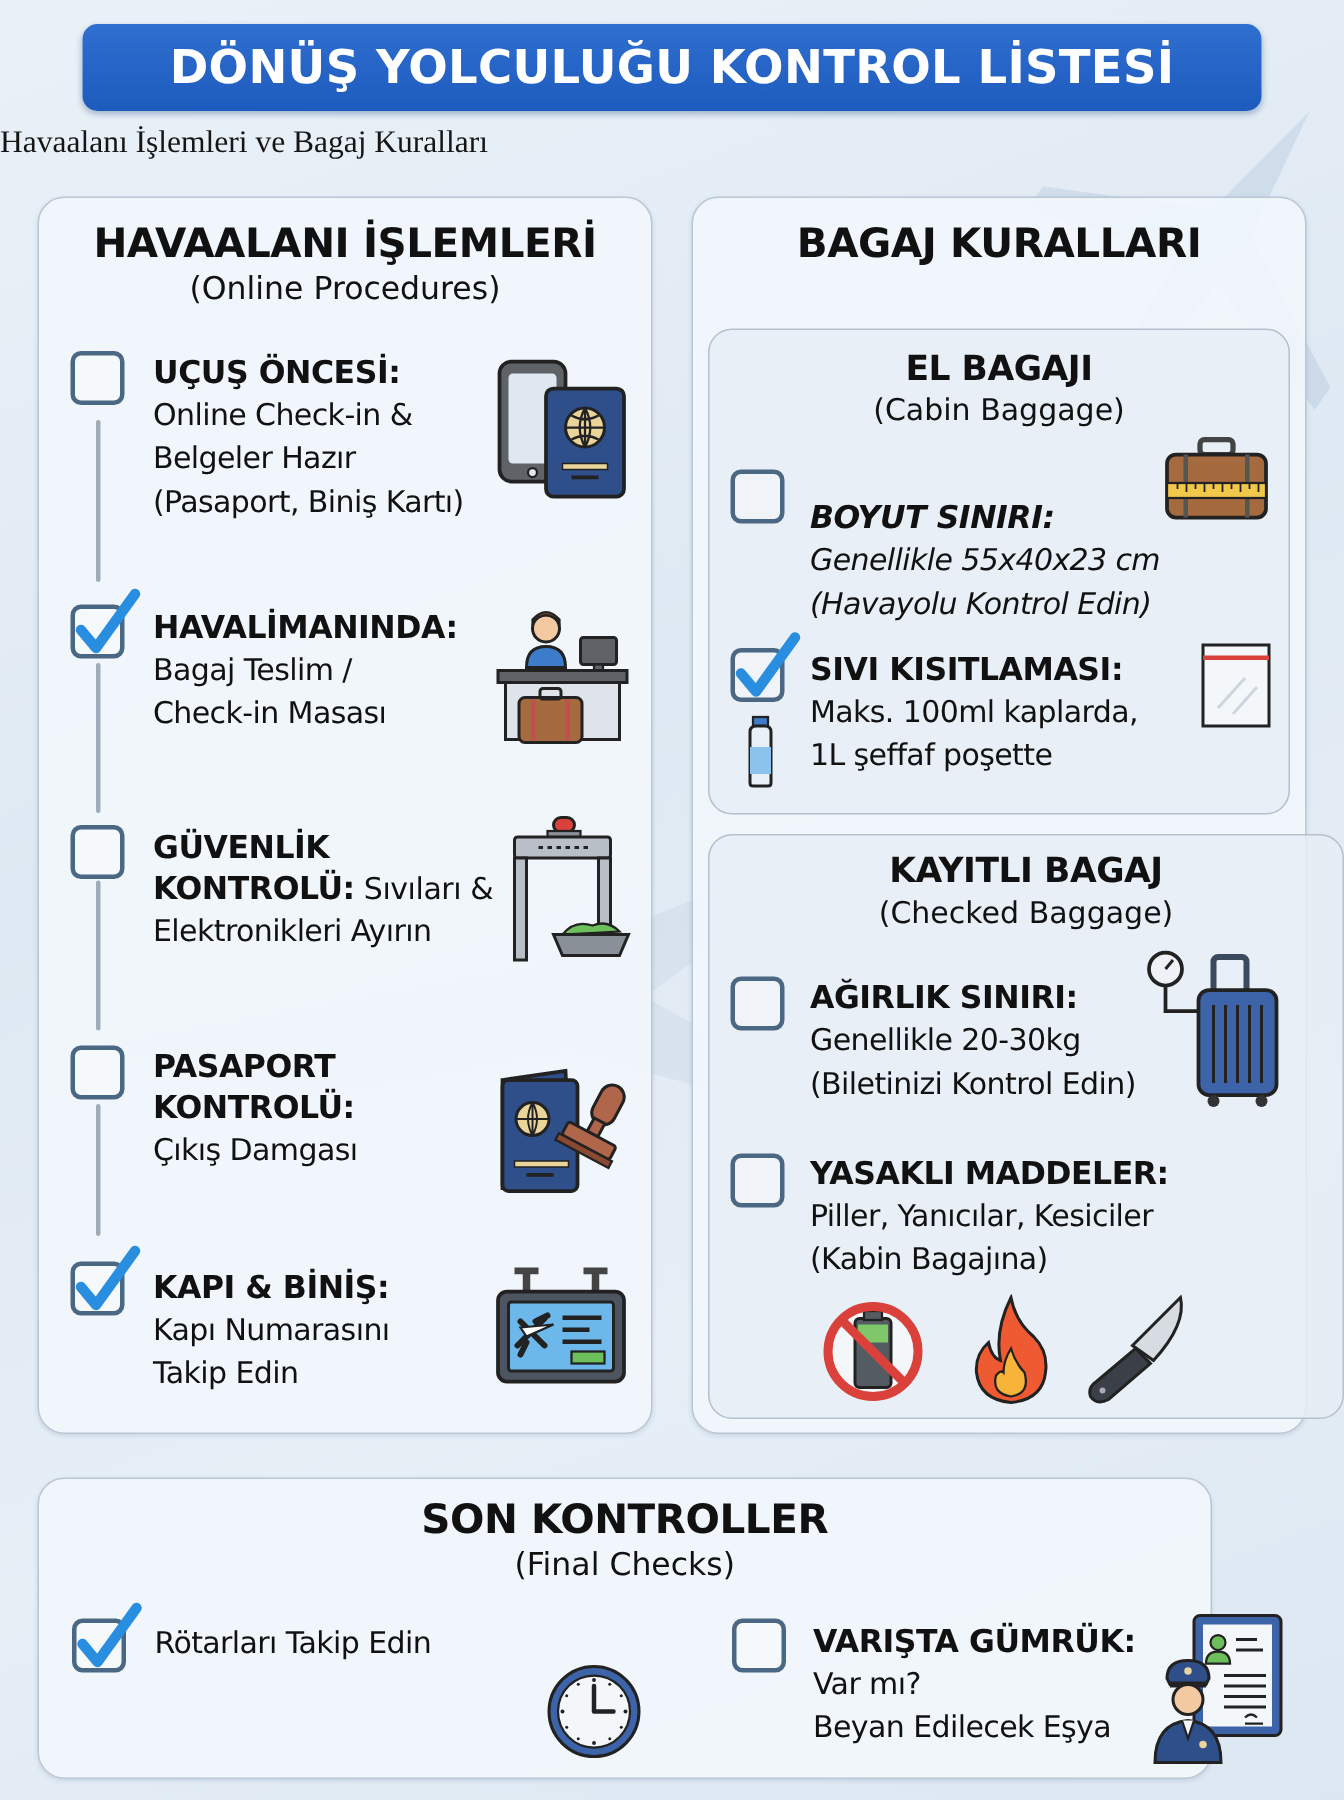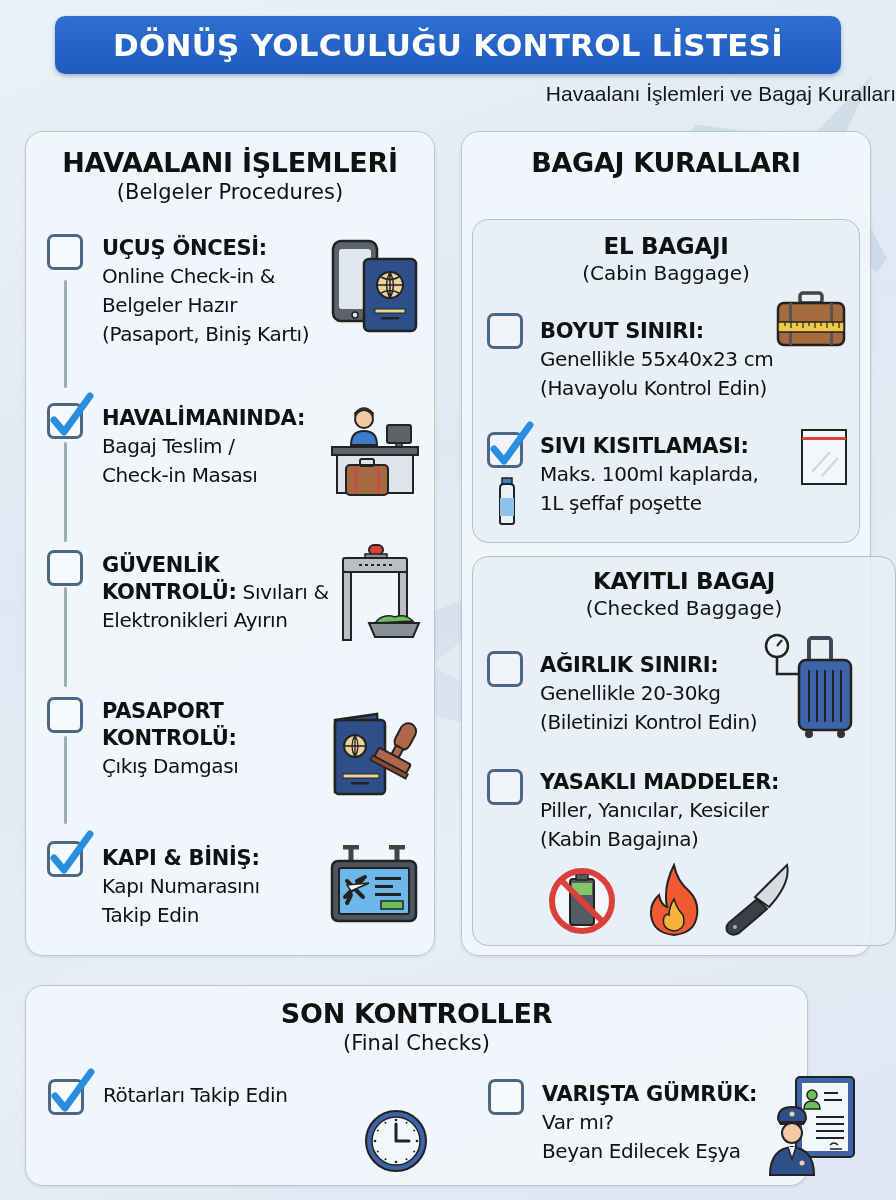--- a/index.html
+++ b/index.html
@@ -23,23 +23,23 @@
     background: linear-gradient(180deg, #2f6fd0 0%, #1d5bbd 100%);
     border-radius: 10px;
     box-shadow: 0 2px 4px rgba(20,60,120,.35);
     display: flex; align-items: center; justify-content: center;
   }
   .title-banner span {
     color: #fff; font-weight: bold; font-size: 31px; letter-spacing: 0.2px;
     font-family: "DejaVu Sans", sans-serif;
   }
   .subtitle {
-    position: absolute; left: 0; right: 0; top: 82px; text-align: right;
+    position: absolute; left: 0; right: 0; top: 82px; text-align: left;
     font-size: 21px; color: #151515;
-    font-family: Liberation Sans, sans-serif;
+    font-family: Liberation Serif, serif;
   }
   .panel {
     position: absolute;
     background: rgba(241,246,251,.92);
     border: 1.5px solid #b9c6d4;
     border-radius: 18px;
     box-shadow: 0 1px 3px rgba(60,90,130,.15);
   }
   .panel-left { left: 25px; top: 131px; width: 410px; height: 825px; padding-left: 28px; }
   .panel-right { left: 461px; top: 131px; width: 410px; height: 825px; }
@@ -100,21 +100,21 @@
 </svg>
 
 <div class="title-banner">
   <span>DÖNÜŞ YOLCULUĞU KONTROL LİSTESİ</span>
 </div>
 <div class="subtitle">Havaalanı İşlemleri ve Bagaj Kuralları</div>
 
 <section class="panel panel-left">
   <div class="panel-head" style="top:15px;">
     <span class="h">HAVAALANI İŞLEMLERİ</span>
-    <span class="sub">(Belgeler Procedures)</span>
+    <span class="sub">(Online Procedures)</span>
   </div>
 
   <div class="vline" style="top:148px; height:108px; left:38px;"></div>
   <div class="vline" style="top:310px; height:100px; left:38px;"></div>
   <div class="vline" style="top:455px; height:100px; left:38px;"></div>
   <div class="vline" style="top:604px; height:88px; left:38px;"></div>
 
   <div class="cb" style="left:21px; top:102px;"></div>
   <div class="item" style="left:76px; top:103px; width:230px;">
     <span class="t">UÇUŞ ÖNCESİ:</span>
@@ -223,21 +223,21 @@
     <span class="h">BAGAJ KURALLARI</span>
   </div>
 
   <div class="subpanel sub-cabin">
     <div class="panel-head" style="top:12px;">
       <span class="h">EL BAGAJI</span>
       <span class="sub">(Cabin Baggage)</span>
     </div>
 
     <div class="cb" style="left:14px; top:93px;"></div>
-    <div class="item" style="left:67px; top:98px; width:310px;">
+    <div class="item" style="left:67px; top:112px; width:310px;font-style:italic;">
       <span class="t">BOYUT SINIRI:</span>
       <span class="d">Genellikle 55x40x23 cm</span>
       <span class="d">(Havayolu Kontrol Edin)</span>
     </div>
     <svg class="icon" style="left:302px; top:71px; width:72px; height:56px;" viewBox="0 0 72 56">
       <rect x="25" y="2" width="22" height="10" rx="3" fill="none" stroke="#444" stroke-width="3.5"></rect>
       <rect x="3" y="12" width="66" height="42" rx="6" fill="#a66a3f" stroke="#222" stroke-width="2.5"></rect>
       <rect x="14" y="12" width="3" height="42" fill="#555"></rect>
       <rect x="55" y="12" width="3" height="42" fill="#555"></rect>
       <rect x="3" y="31" width="66" height="10" fill="#f2c84b" stroke="#222" stroke-width="1.5"></rect>

